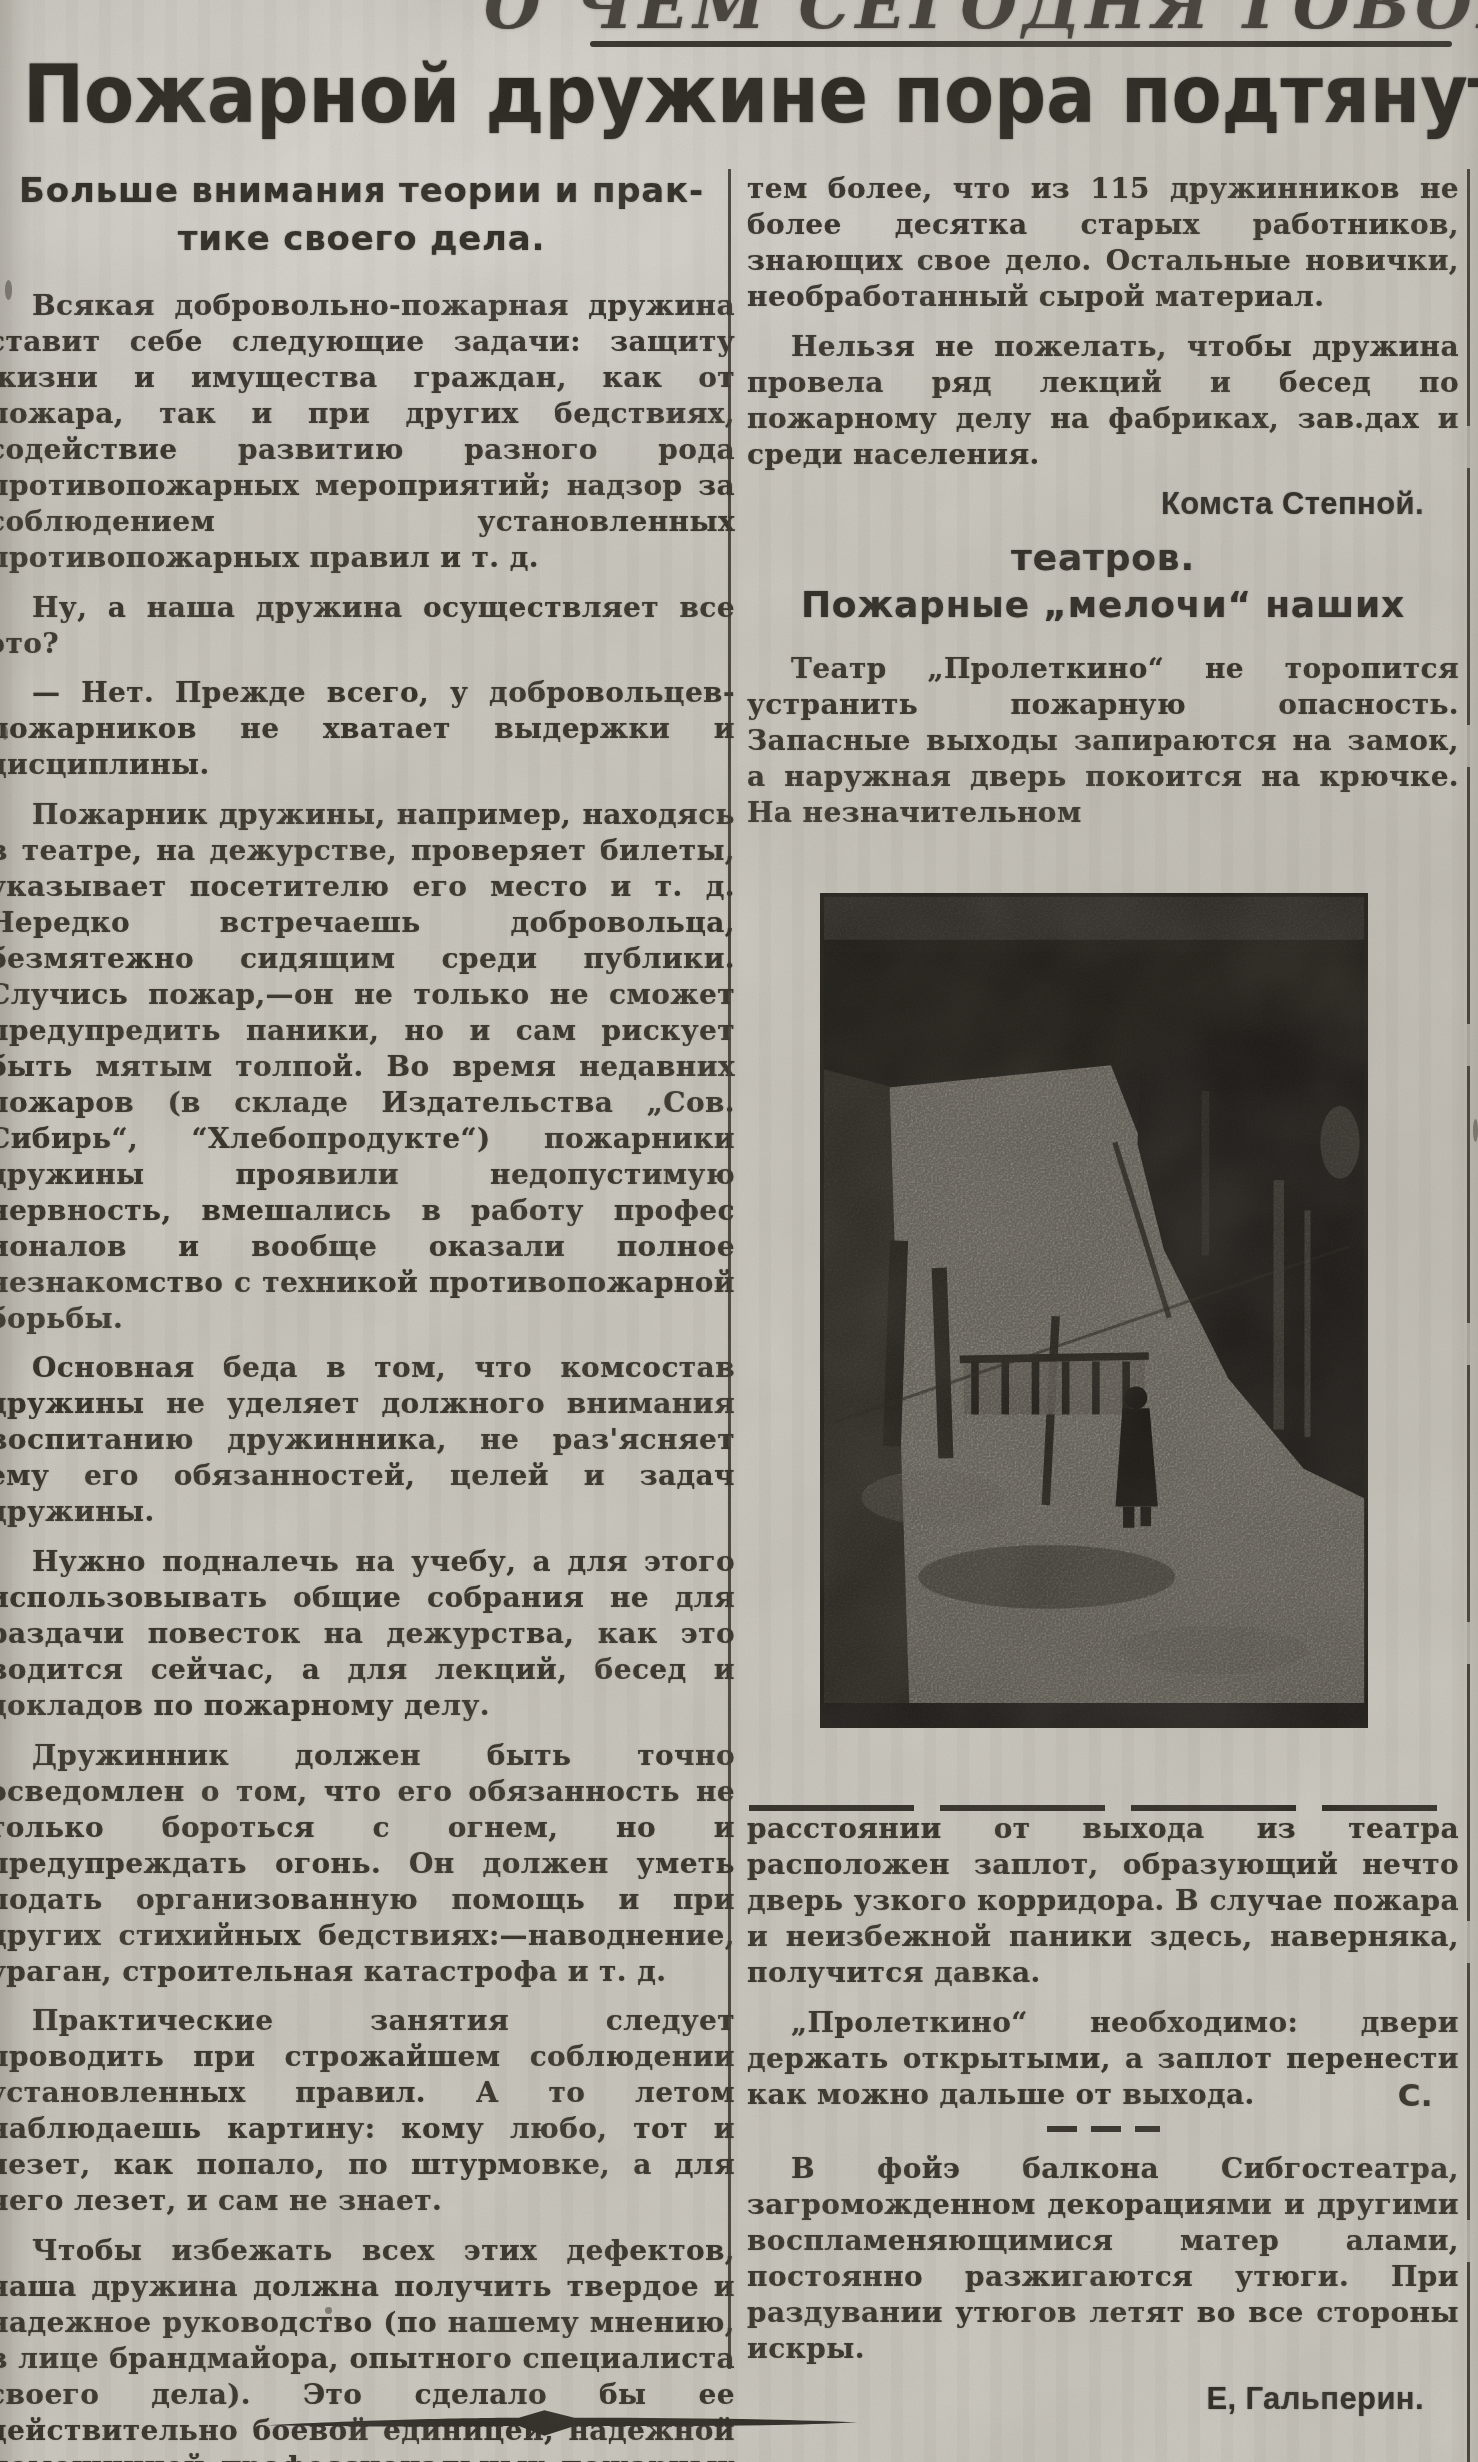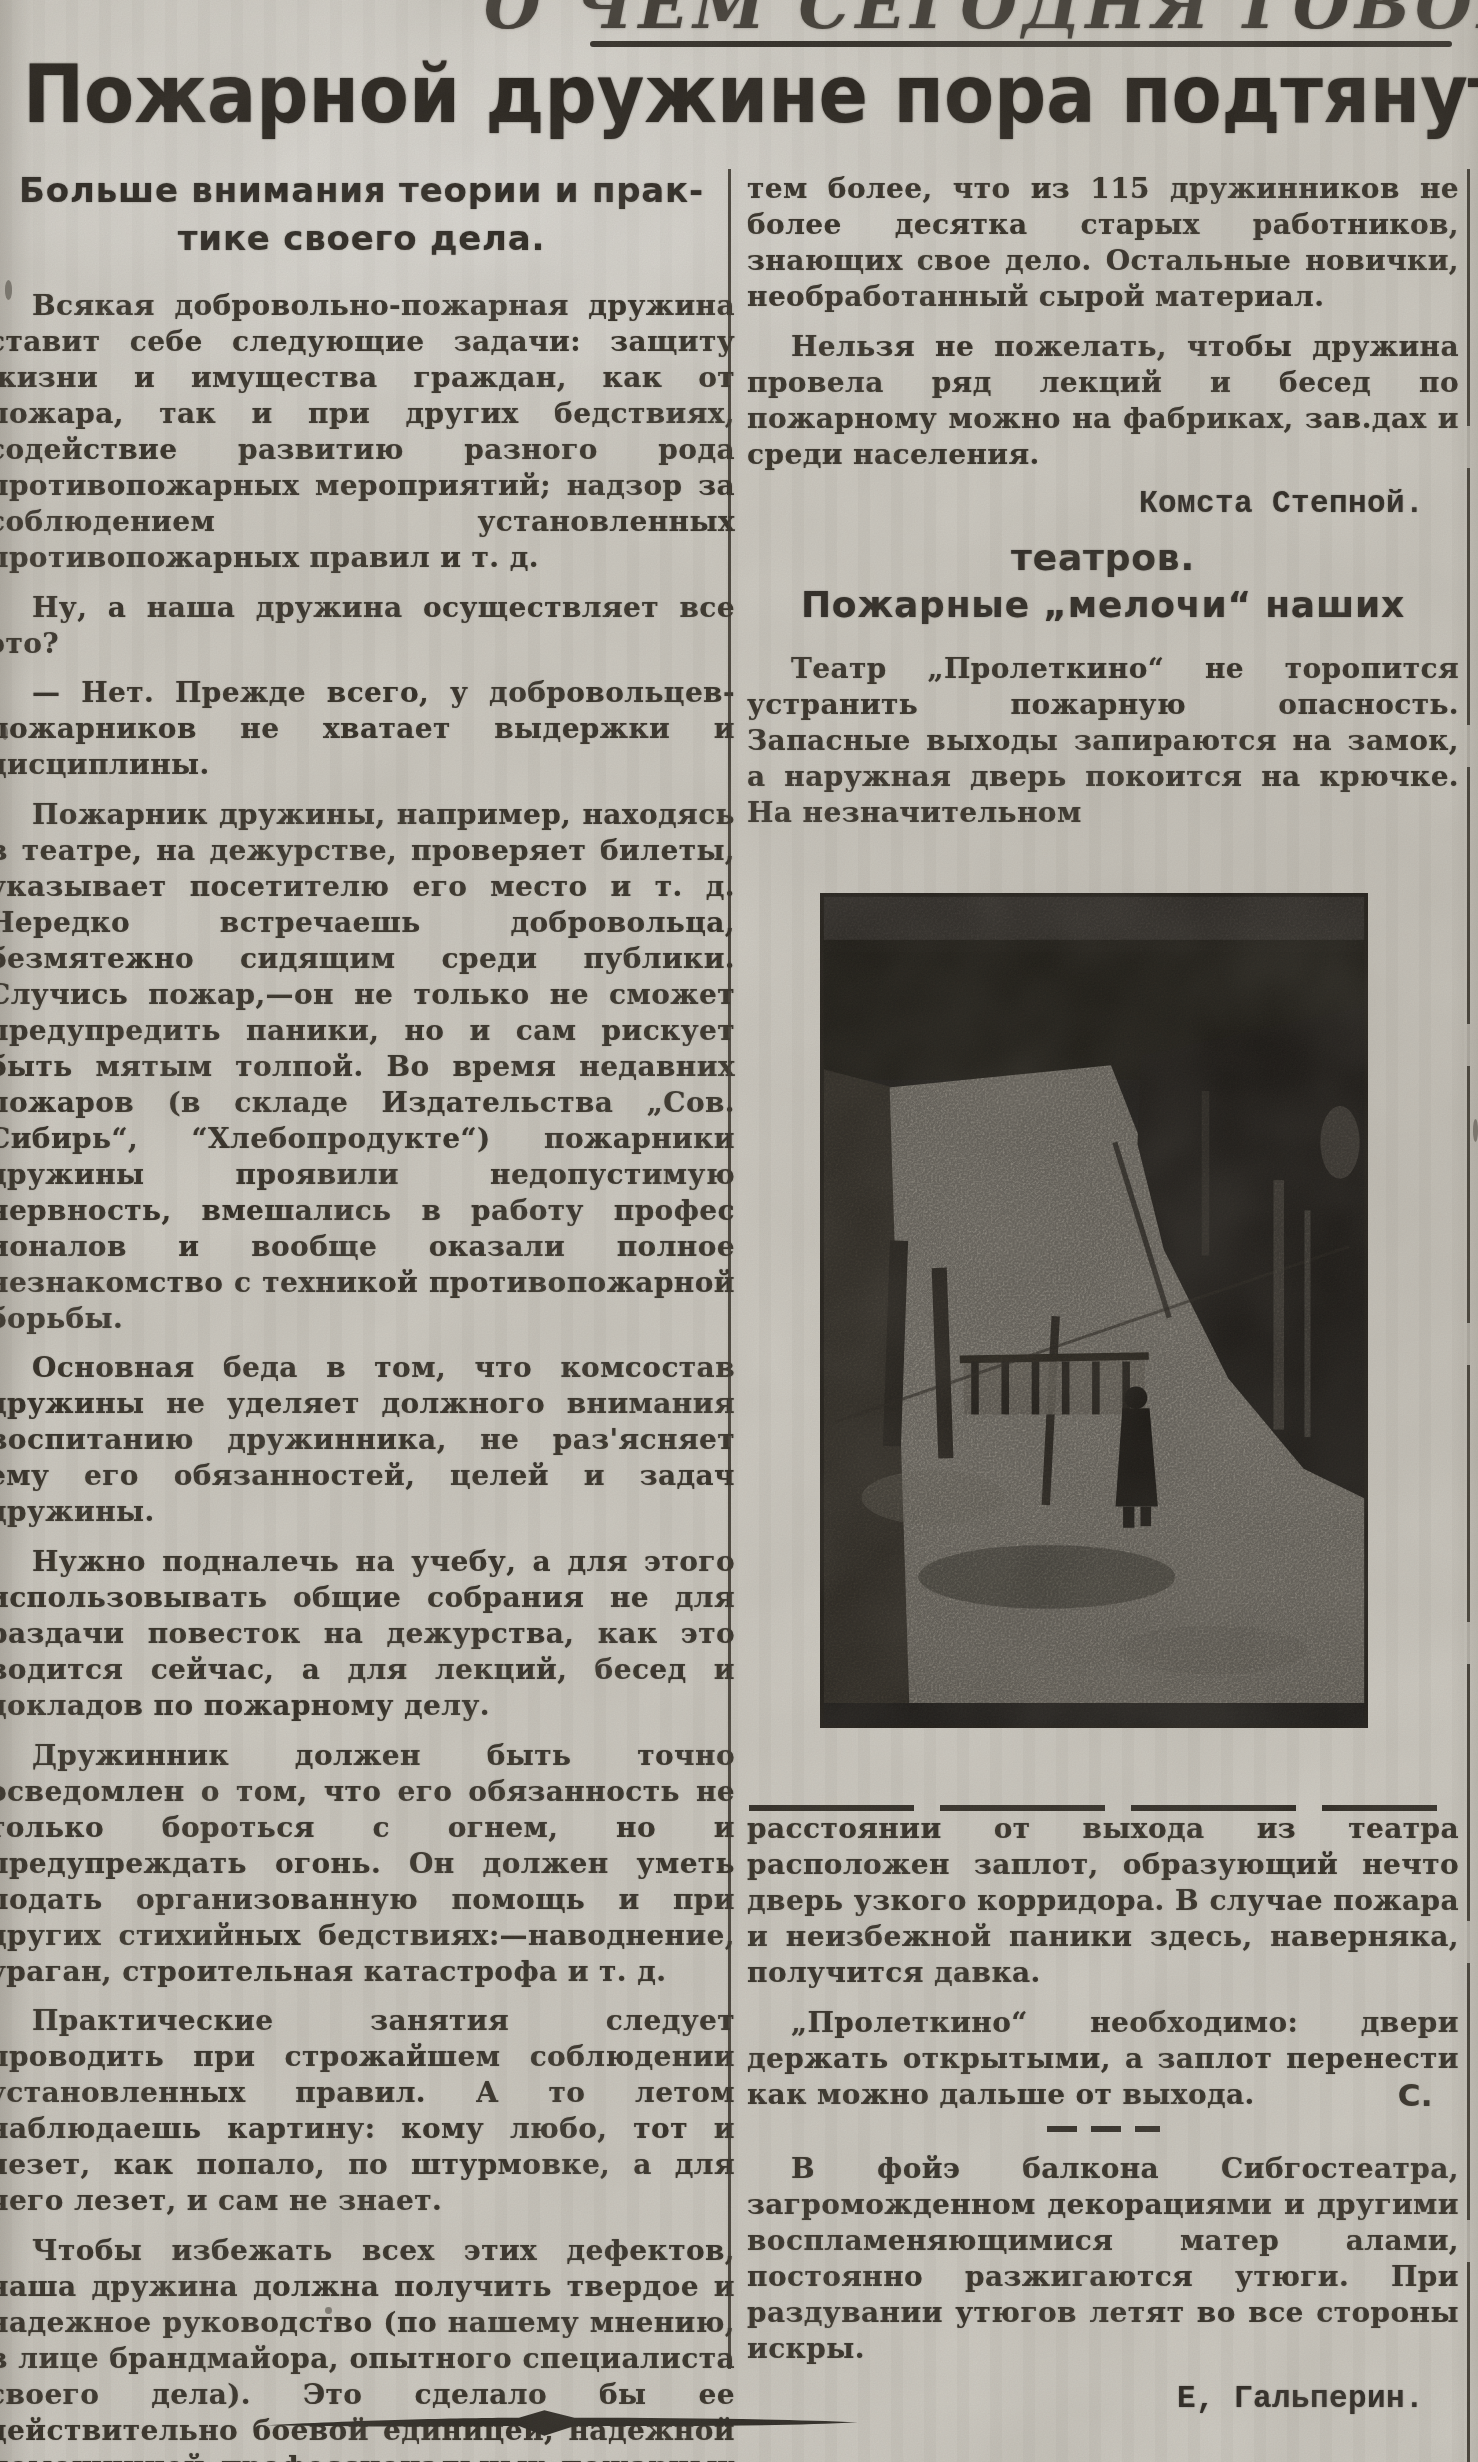--- a/index.html
+++ b/index.html
@@ -38,21 +38,21 @@
   .subhead{
     font-family:"DejaVu Sans",sans-serif;font-weight:bold;text-align:center;
     font-size:34px;line-height:48px;color:#1c1813;letter-spacing:0.8px;
     text-shadow:0 0 1.5px rgba(28,24,19,.6);margin:0 0 26px;
   }
   .subhead .shl{display:block;}
   .body{font-size:28px;line-height:36px;font-weight:bold;text-align:justify;
     letter-spacing:0.4px;color:#262119;text-shadow:0 0 1.2px rgba(36,31,24,.5);}
   .body p{margin:0 0 13.6px;text-indent:44px;}
   .body p.noindent{text-indent:0;}
-  .sig{font-family:Liberation Mono, monospace;font-weight:bold;font-size:31px;
+  .sig{font-family:Liberation Sans, sans-serif;font-weight:bold;font-size:31px;
     text-align:right;padding-right:35px;margin:1.5px 0 10.6px;color:#1d1914;
     text-shadow:0 0 1.5px rgba(29,25,20,.6);}
   .subhead-right{margin:12px 0 23px;font-size:36px;line-height:47px;}
   .photo-wrap{margin:62px 0 0 73px;width:548px;height:835px;position:relative;}
   .dashed-rule{margin:77px 0 0 1.5px;width:688px;height:6px;
     background:repeating-linear-gradient(90deg,#221e18 0 165px, rgba(0,0,0,0) 165px 191px);}
   .after-photo{margin-top:44px;}
   .p-rel{position:relative;}
   .inline-sig{position:absolute;right:26px;bottom:0;font-family:"DejaVu Sans",sans-serif;
     font-weight:bold;font-size:31px;text-indent:0;}
@@ -89,21 +89,21 @@
         <p>Нужно подналечь на учебу, а для этого использовывать общие собрания не для раздачи повесток на дежурства, как это водится сейчас, а для лекций, бесед и докладов по пожарному делу.</p>
         <p>Дружинник должен быть точно осведомлен о том, что его обязанность не только бороться с огнем, но и предупреждать огонь. Он должен уметь подать организованную помощь и при других стихийных бедствиях:—наводнение, ураган, строительная катастрофа и т. д.</p>
         <p>Практические занятия следует проводить при строжайшем соблюдении установленных правил. А то летом наблюдаешь картину: кому любо, тот и лезет, как попало, по штурмовке, а для чего лезет, и сам не знает.</p>
         <p>Чтобы избежать всех этих дефектов, наша дружина должна получить твердое и надежное руководство (по нашему мнению, в лице брандмайора, опытного специалиста своего дела). Это сделало бы ее действительно боевой единицей, надежной помощницей профессиональных пожарных частей. Без этого дружину на ноги не поставить</p>
       </div>
   </div>
 
   <div class="col-right">
     <div class="body">
       <p class="noindent">тем более, что из 115 дружинников не более десятка старых работников, знающих свое дело. Остальные новички, необработанный сырой материал.</p>
-      <p>Нельзя не пожелать, чтобы дружина провела ряд лекций и бесед по пожарному можно на фабриках, зав.дах и среди населения.</p>
+      <p>Нельзя не пожелать, чтобы дружина провела ряд лекций и бесед по пожарному делу на фабриках, зав.дах и среди населения.</p>
       <div class="sig">Комста Степной.</div>
       <h2 class="subhead subhead-right">
         <span class="shl">театров.</span>
         <span class="shl">Пожарные „мелочи“ наших</span>
       </h2>
       <p>Театр „Пролеткино“ не торопится устранить пожарную опасность. Запасные выходы запираются на замок, а наружная дверь покоится на крючке. На незначительном</p>
 
       <div class="photo-wrap">
         <svg width="548" height="835" viewBox="0 0 725 1105">
           <defs>

